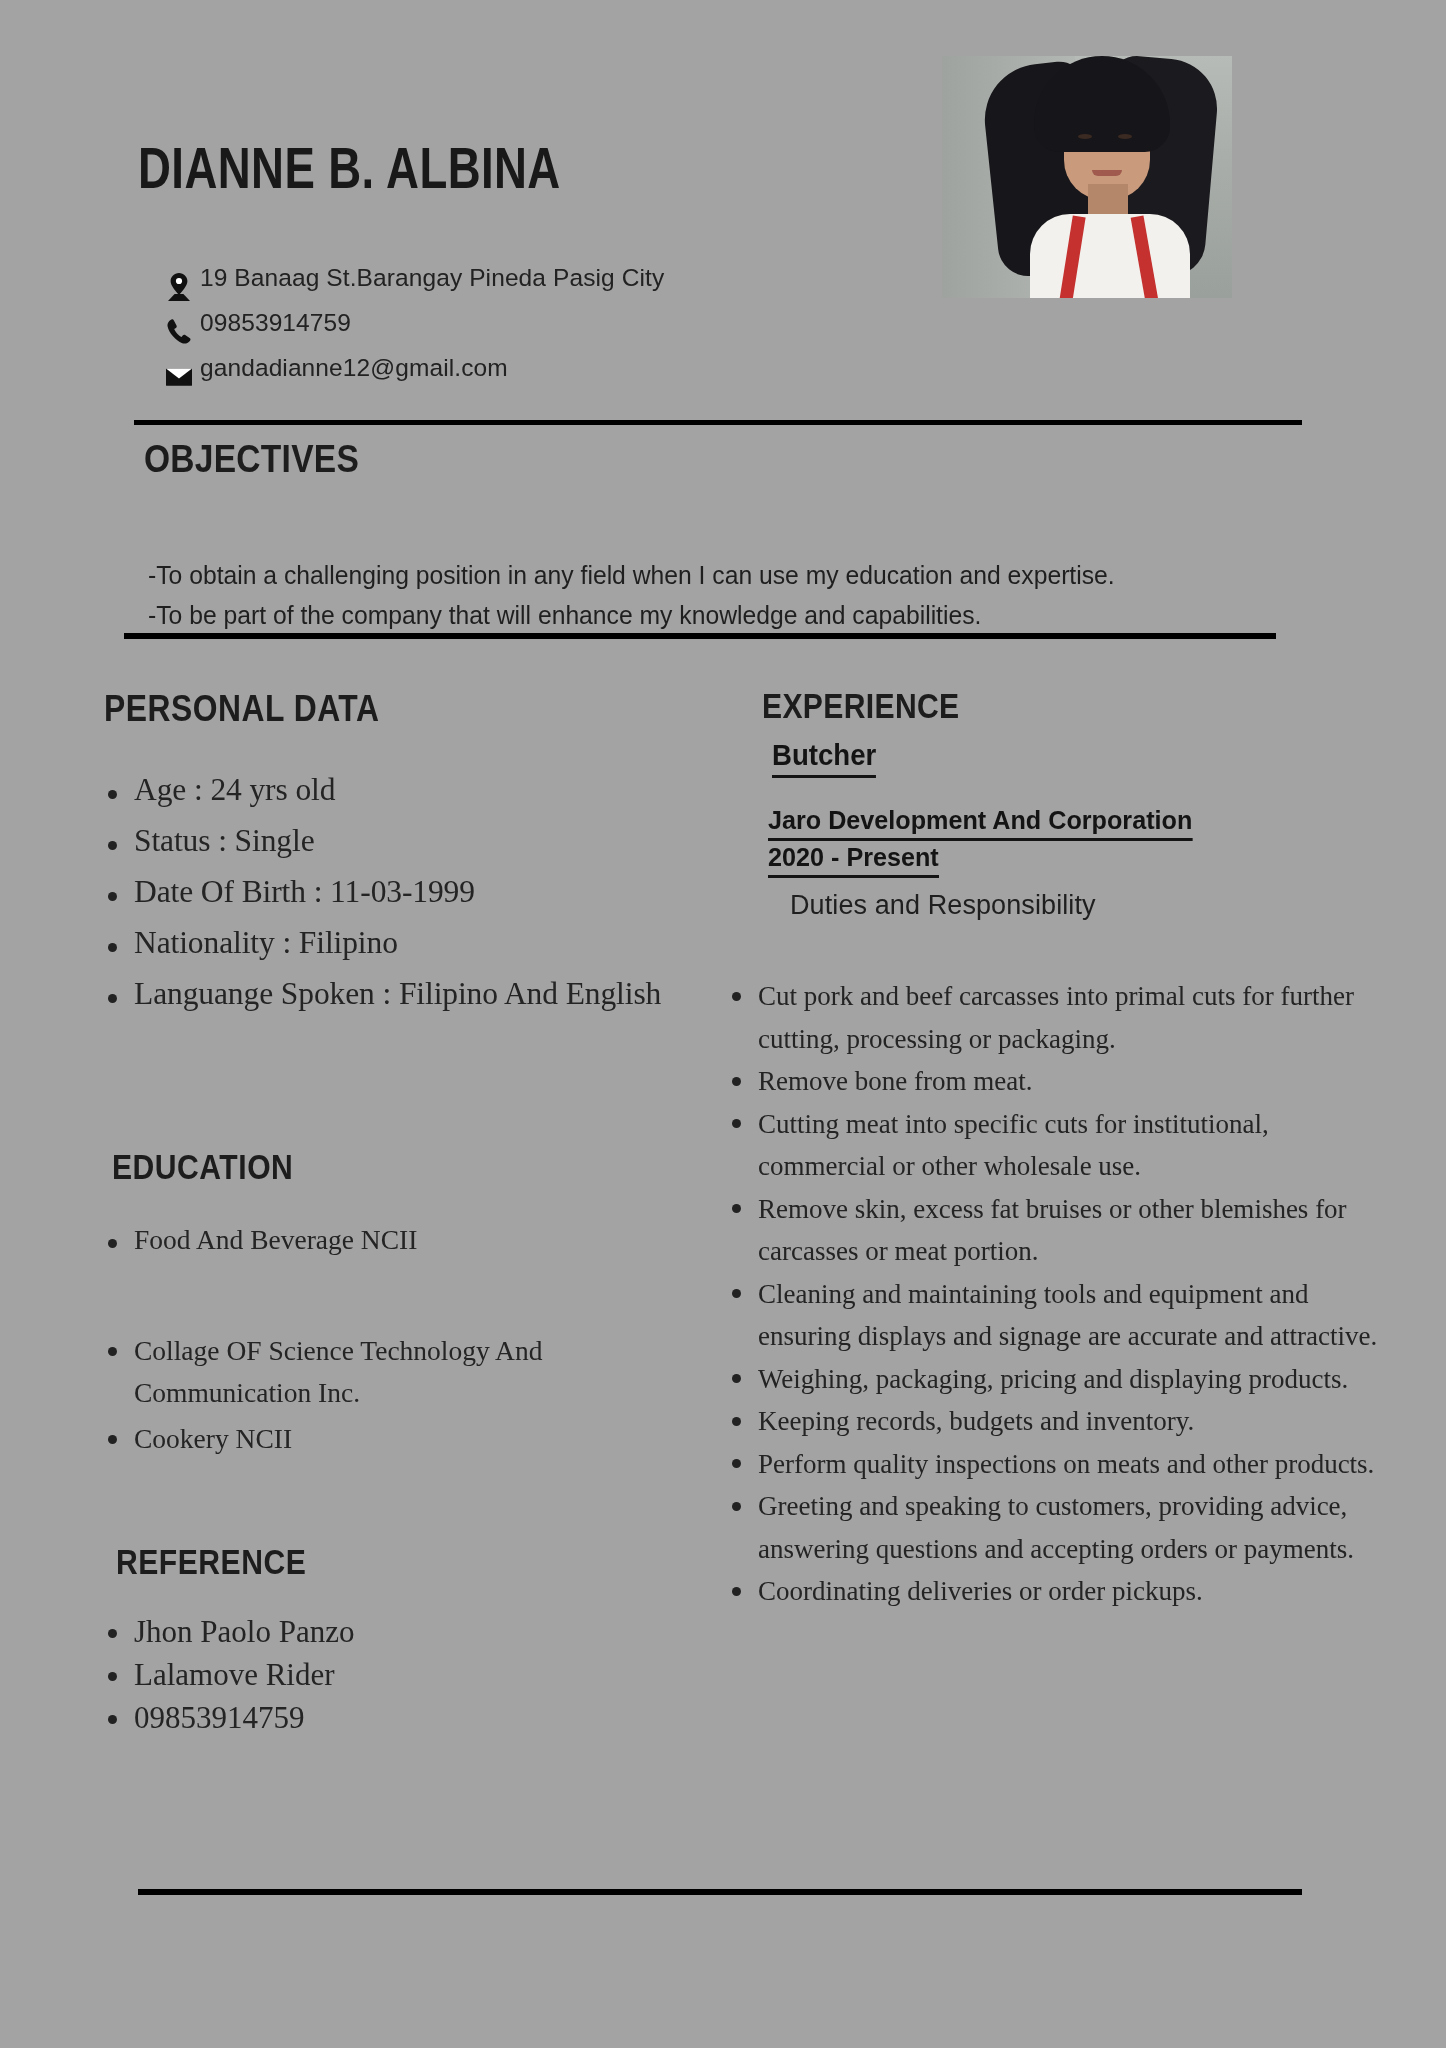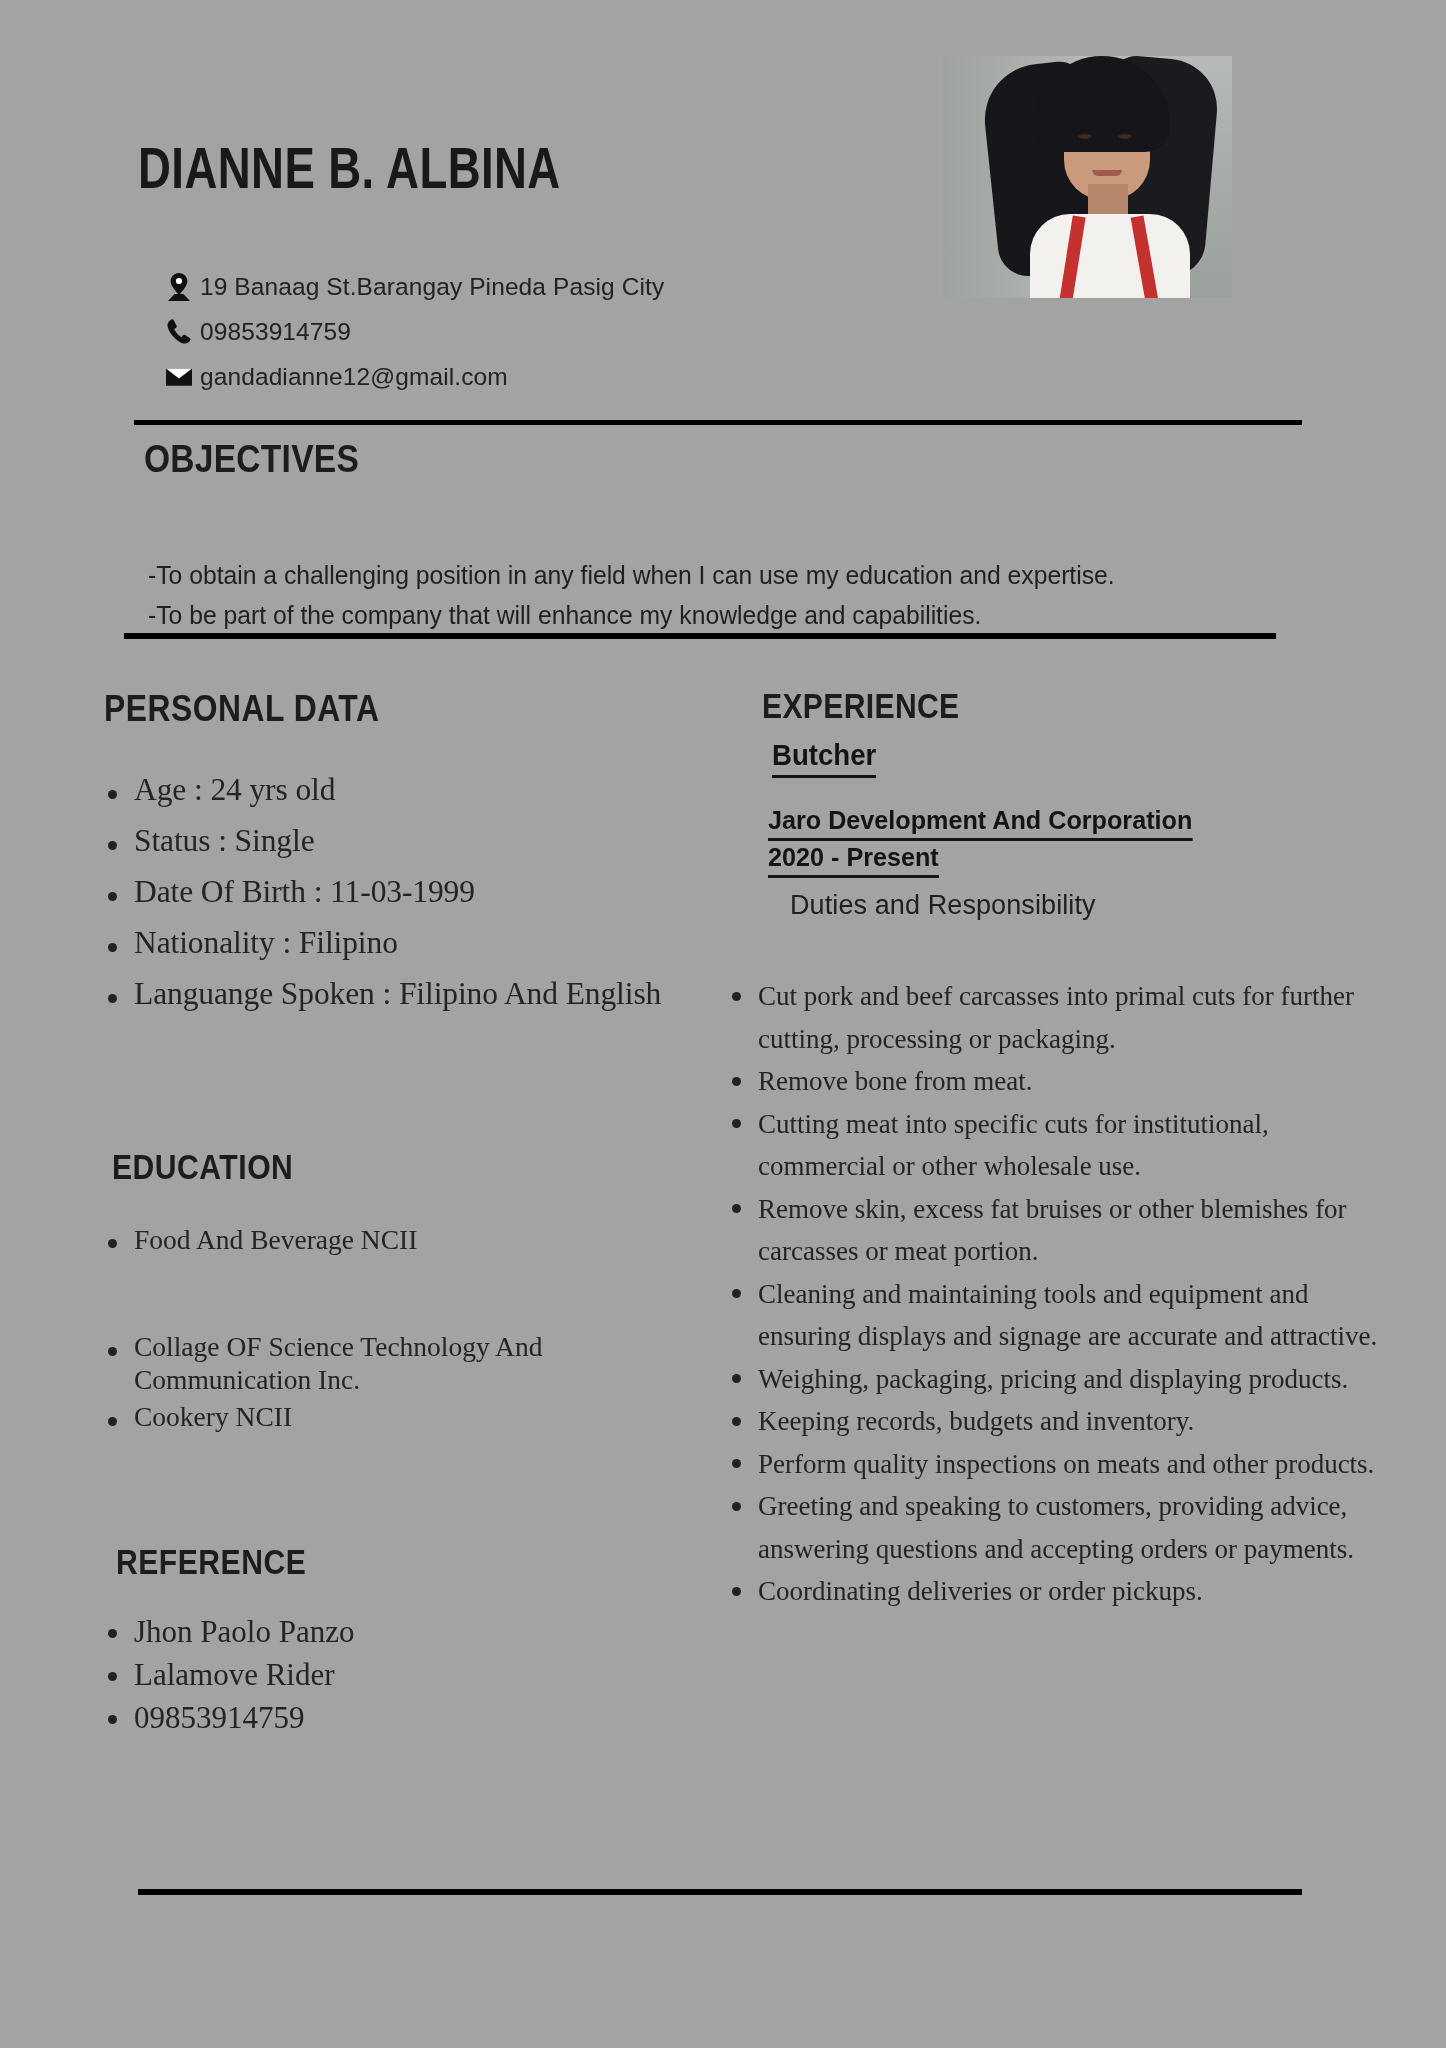--- a/index.html
+++ b/index.html
@@ -43,21 +43,20 @@
     white-space: nowrap;
   }
   .contact-list {
     position: absolute;
     left: 158px;
     top: 264px;
     width: 640px;
   }
   .contact-row {
     display: flex;
-    align-items: center;
     height: 45px;
   }
   .contact-icon {
     width: 42px;
     min-width: 42px;
     display: flex;
     align-items: center;
     justify-content: center;
     color: #111;
   }
@@ -269,21 +268,21 @@
   .personal-list > li.wrap { white-space: normal; }
 
   .edu-block { position: absolute; left: 94px; width: 600px; }
   .edu-list-1 { top: 1222px; }
   .edu-list-2 { top: 1330px; }
   .edu-list-1 > li, .edu-list-2 > li {
     font-size: 27.5px;
     line-height: 36px;
     margin-bottom: 4px;
   }
-  .edu-list-2 > li { line-height: 33px; }
+  .edu-list-2 > li { line-height: 42px; }
 
   .ref-list {
     position: absolute;
     left: 94px; top: 1610px;
     width: 600px;
   }
   .ref-list > li {
     font-size: 31px;
     line-height: 43px;
   }

